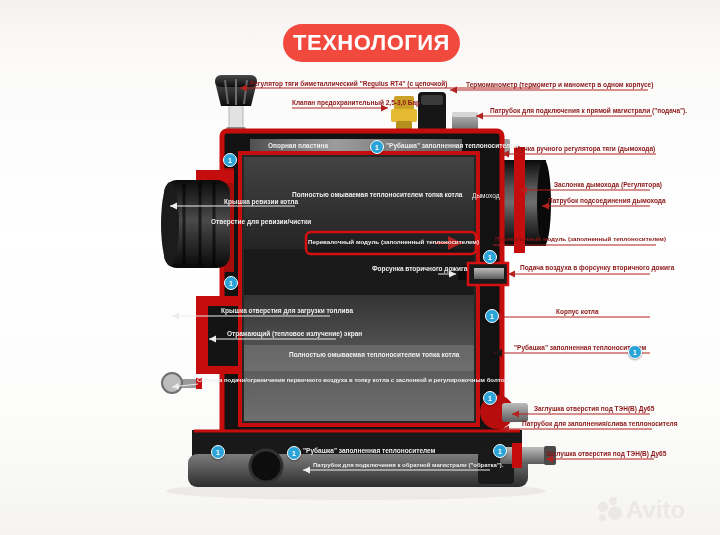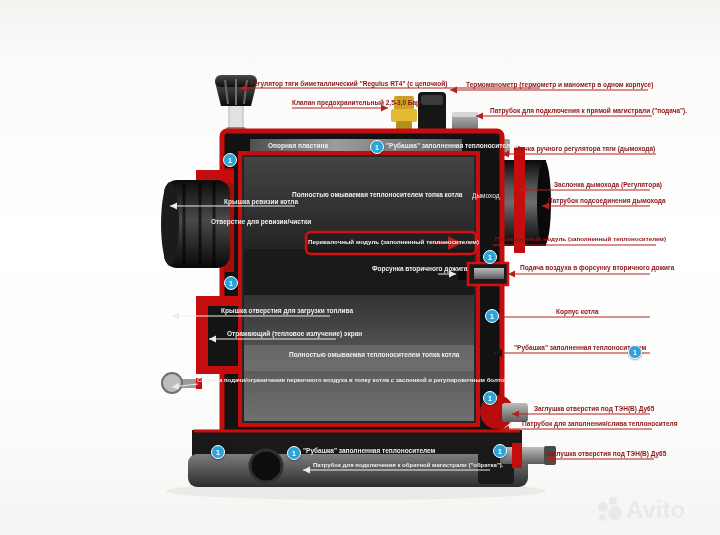--- a/index.html
+++ b/index.html
@@ -26,20 +26,21 @@
   .wm-d2{left:11px;top:0;width:8px;height:8px;}
   .wm-d3{left:1px;top:17px;width:7px;height:7px;}
   .wm-d4{left:10px;top:9px;width:14px;height:14px;}
   .wm-text{font-size:24px;font-weight:bold;color:#e9e8e6;}
 </style>
 </head>
 <body>
 
 <div class="canvas">
 
+  <div class="title-pill">ТЕХНОЛОГИЯ</div>
 
   <svg class="art" width="720" height="535" viewBox="0 0 720 535">
     <defs>
       <linearGradient id="gKnob" x1="0" y1="0" x2="0" y2="1">
         <stop offset="0" stop-color="#4a4a4a"></stop>
           <stop offset="1" stop-color="#0c0c0c"></stop>
       </linearGradient>
       <linearGradient id="gPipe" x1="0" y1="0" x2="0" y2="1">
         <stop offset="0" stop-color="#0a0a0a"></stop>
           <stop offset="0.32" stop-color="#565656"></stop>

